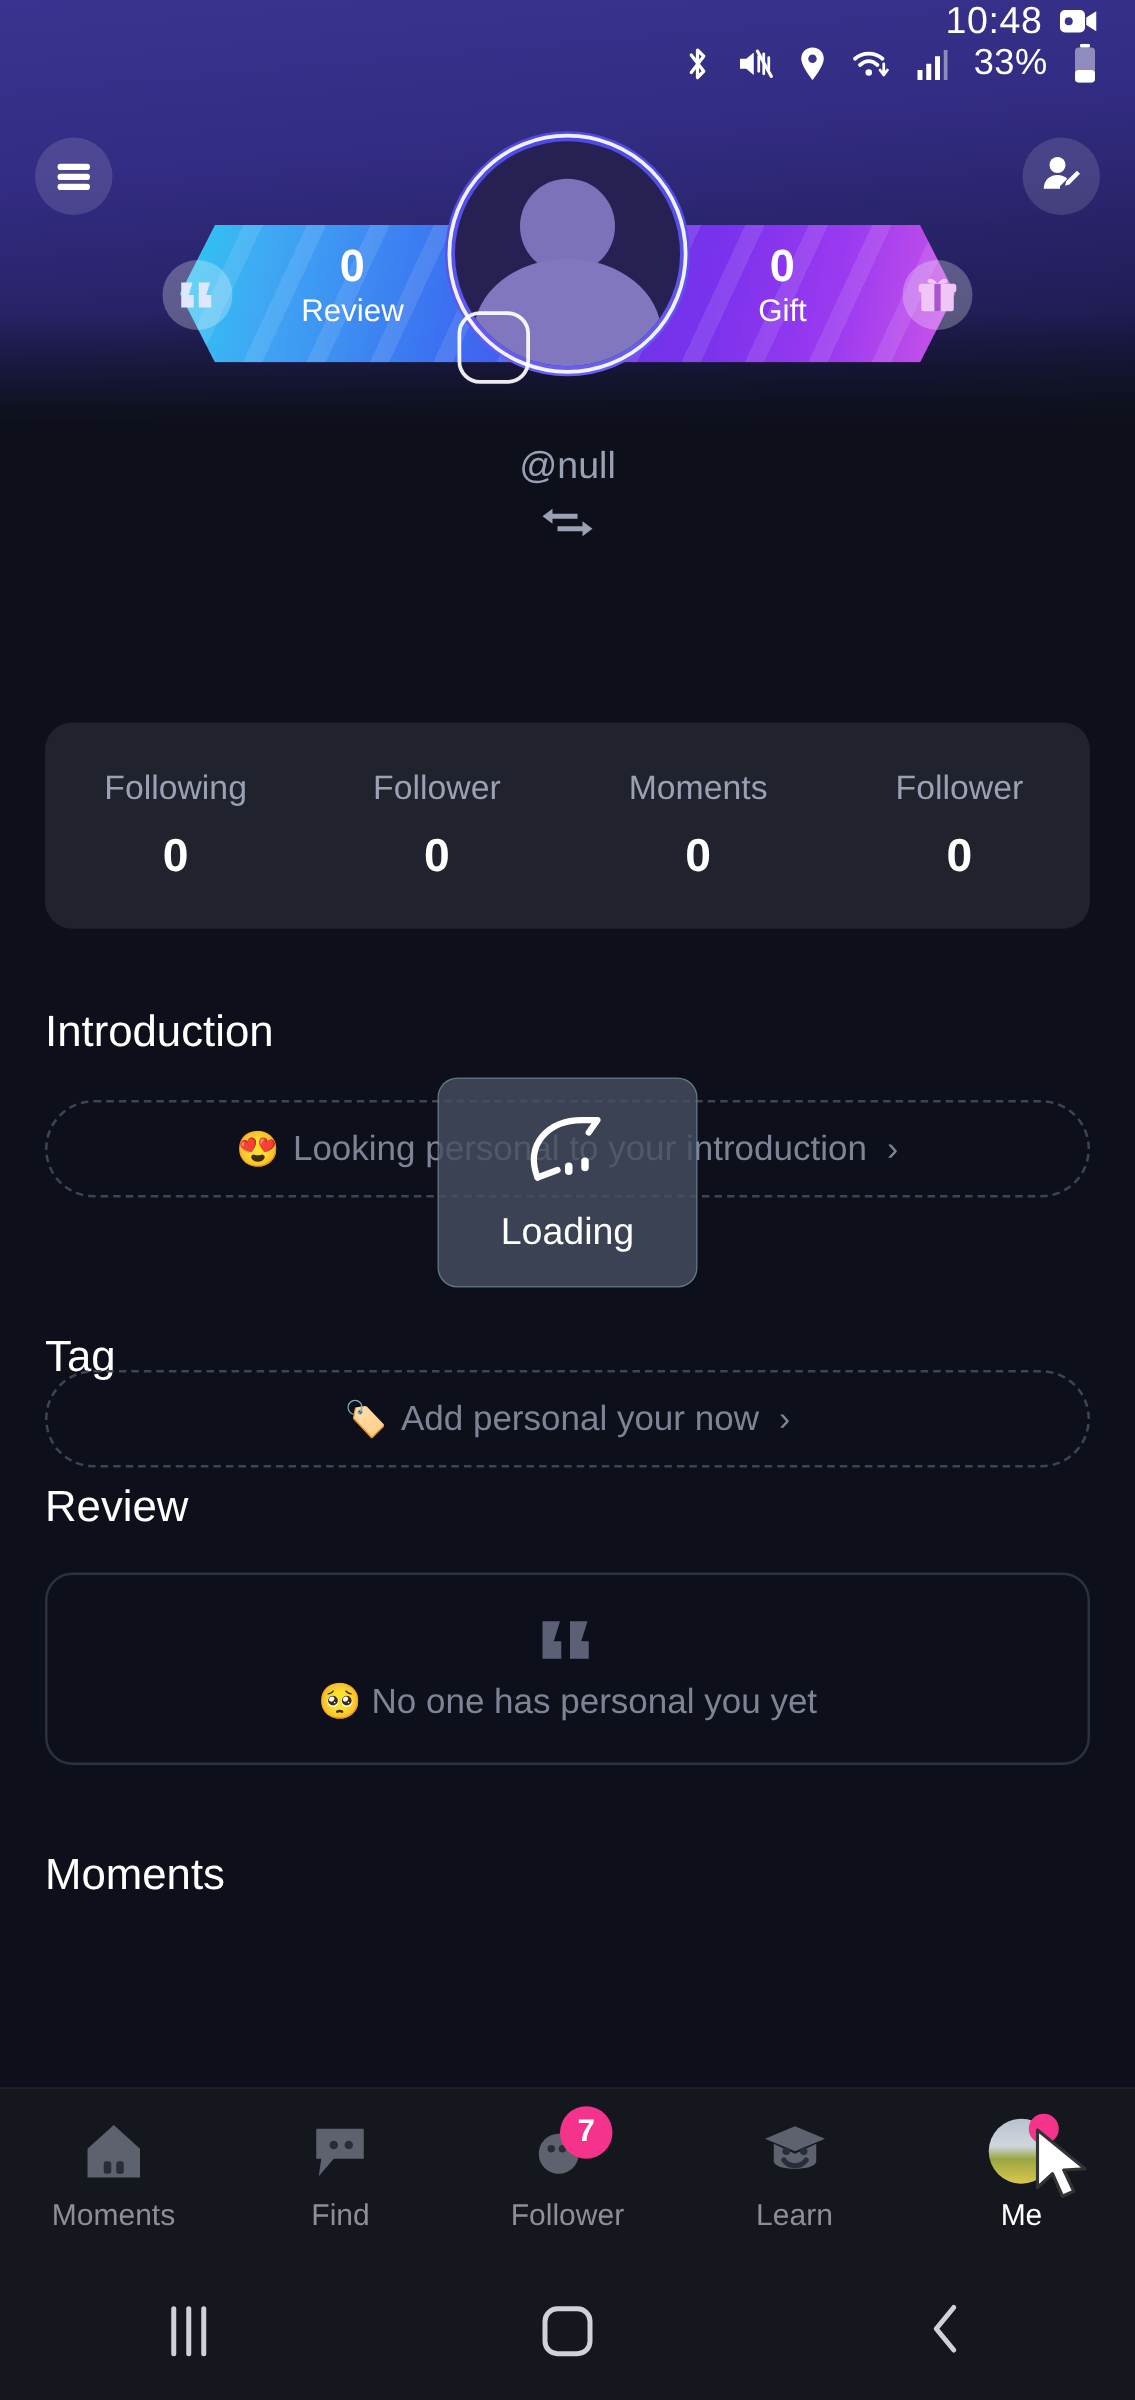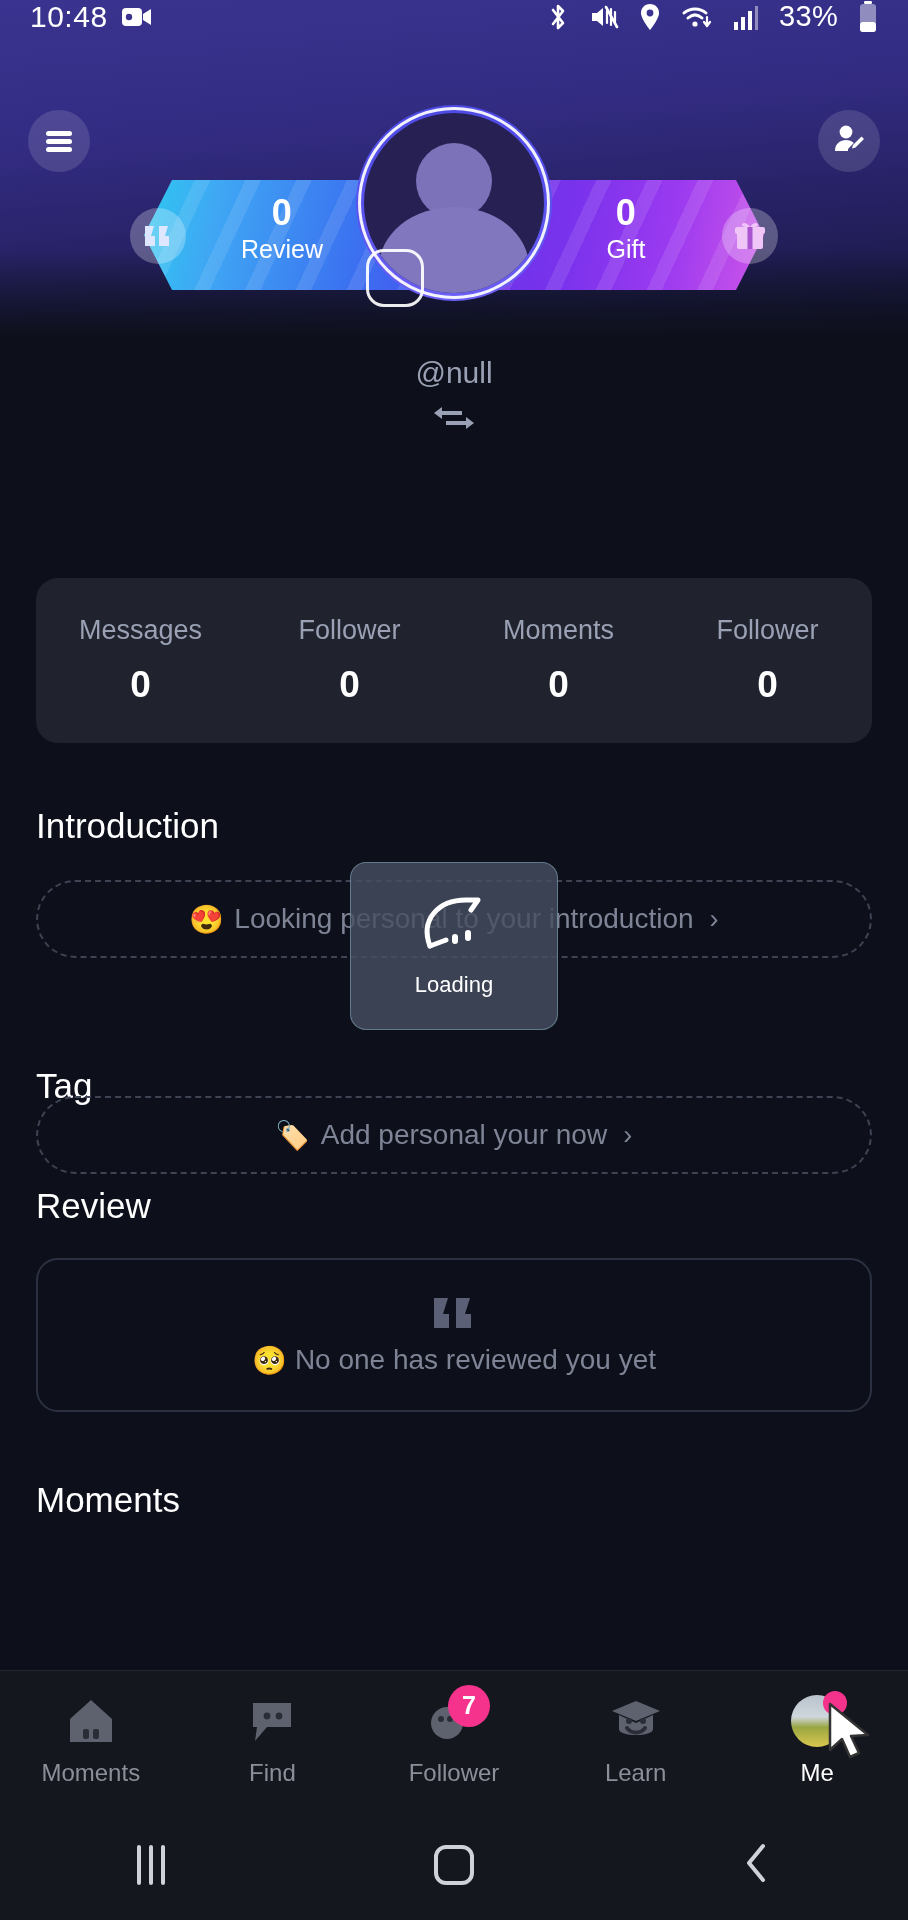--- a/index.html
+++ b/index.html
@@ -7,22 +7,22 @@
     width:908px; height:1920px;
     background:#0d101a;
     font-family:"Liberation Sans", sans-serif;
     overflow:hidden;
   }
   .phone { position:relative; width:908px; height:1920px; background:#0d101a; }
 
   
   .statusbar {
     position:absolute; top:0; left:0; width:908px; height:90px;
-    display:flex; align-items:flex-start; padding:0 30px;
-    color:#fff; z-index:6;
+    display:flex; align-items:flex-end; padding:0 30px;
+    color:#fff; z-index:6;flex-direction:column;
   }
   .sb-left { display:flex; align-items:center; gap:14px; }
   .sb-time { font-size:30px; letter-spacing:.5px; }
   .sb-right { margin-left:auto; display:flex; align-items:center; gap:20px; }
   .sb-icon { display:flex; align-items:center; }
   .sb-pct { font-size:29px; letter-spacing:.3px; }
 
   
   .header {
     position:absolute; top:0; left:0; width:908px; height:340px;
@@ -166,21 +166,21 @@
 
   
   .loading-overlay {
     position:absolute; top:862px; left:350px; width:208px; height:168px;
     background:rgba(70,78,96,.82);
     border:1px solid rgba(150,190,210,.45);
     border-radius:16px;
     display:flex; flex-direction:column; align-items:center; justify-content:center;
     gap:12px; z-index:10;
   }
-  .loading-text { color:#fff; font-size:22px; }
+  .loading-text { color:#fff; font-size:30px; }
 
   
   .bottom-nav {
     position:absolute; bottom:110px; left:0; width:908px; height:140px;
     background:#15171f; border-top:1px solid #23262f;
     display:flex; z-index:8;
   }
   .nav-item {
     flex:1; display:flex; flex-direction:column; align-items:center; justify-content:center;
     gap:12px; position:relative;
@@ -341,21 +341,21 @@
   <div class="handle">@null</div>
   <div class="swap-icon">
     <svg width="48" height="36" viewBox="0 0 48 36">
       <path d="M12 7 L4 13 L12 19 L12 15 L32 15 L32 11 L12 11 Z" fill="#9aa1b4"></path>
       <path d="M36 17 L44 23 L36 29 L36 25 L16 25 L16 21 L36 21 Z" fill="#9aa1b4"></path>
     </svg>
   </div>
 
   <div class="stats-card">
     <div class="stat">
-      <span class="s-lbl">Messages</span>
+      <span class="s-lbl">Following</span>
       <span class="s-val">0</span>
     </div>
     <div class="stat">
       <span class="s-lbl">Follower</span>
       <span class="s-val">0</span>
     </div>
     <div class="stat">
       <span class="s-lbl">Moments</span>
       <span class="s-val">0</span>
     </div>
@@ -382,21 +382,21 @@
   <div class="section-title" id="title-review">Review</div>
   <div class="review-box">
     <span class="review-quote">
       <svg width="46" height="38" viewBox="0 0 46 38">
         <path d="M3 4 L17 4 L12 20 L18 20 L18 34 L3 34 Z" fill="#5b6076"></path>
         <path d="M25 4 L39 4 L34 20 L40 20 L40 34 L25 34 Z" fill="#5b6076"></path>
       </svg>
     </span>
     <span class="review-text">
       <span>🥺</span>
-      <span>No one has reviewed you yet</span>
+      <span>No one has personal you yet</span>
     </span>
   </div>
 
   <div class="section-title" id="title-moments">Moments</div>
 
   <div class="loading-overlay">
     <span>
       <svg width="76" height="62" viewBox="0 0 76 62">
         <path d="M14 52 C4 26 22 6 50 6 L62 6 L55 16" stroke="#fff" stroke-width="5" fill="none" stroke-linecap="round" stroke-linejoin="round"></path>
         <path d="M14 52 L30 46" stroke="#fff" stroke-width="5" fill="none" stroke-linecap="round"></path>

